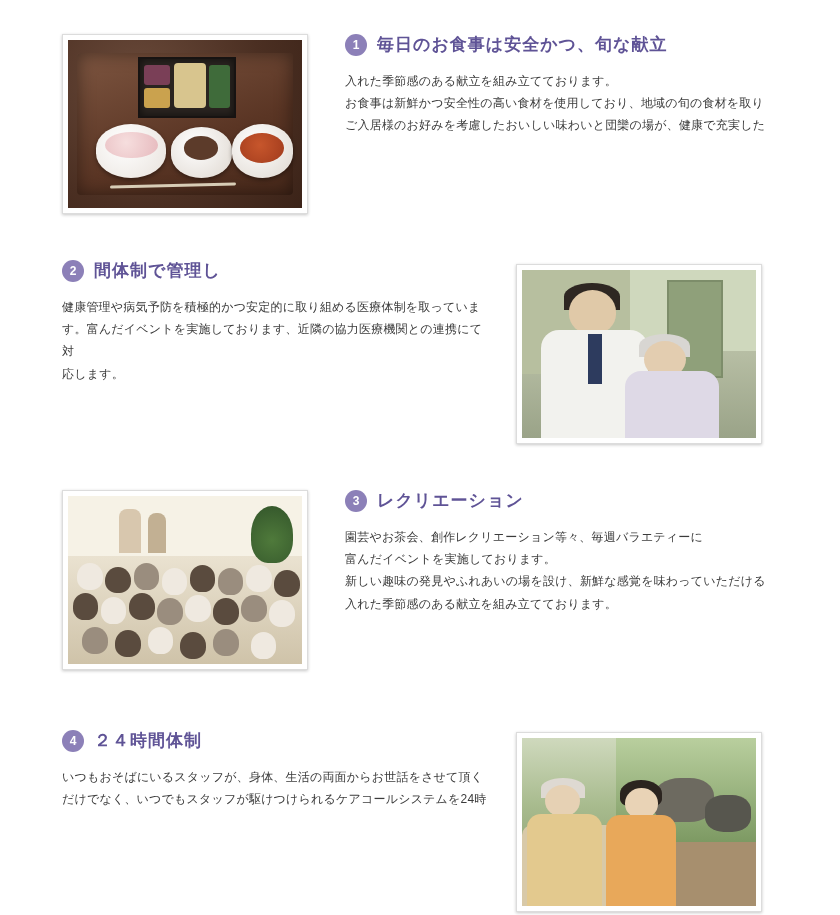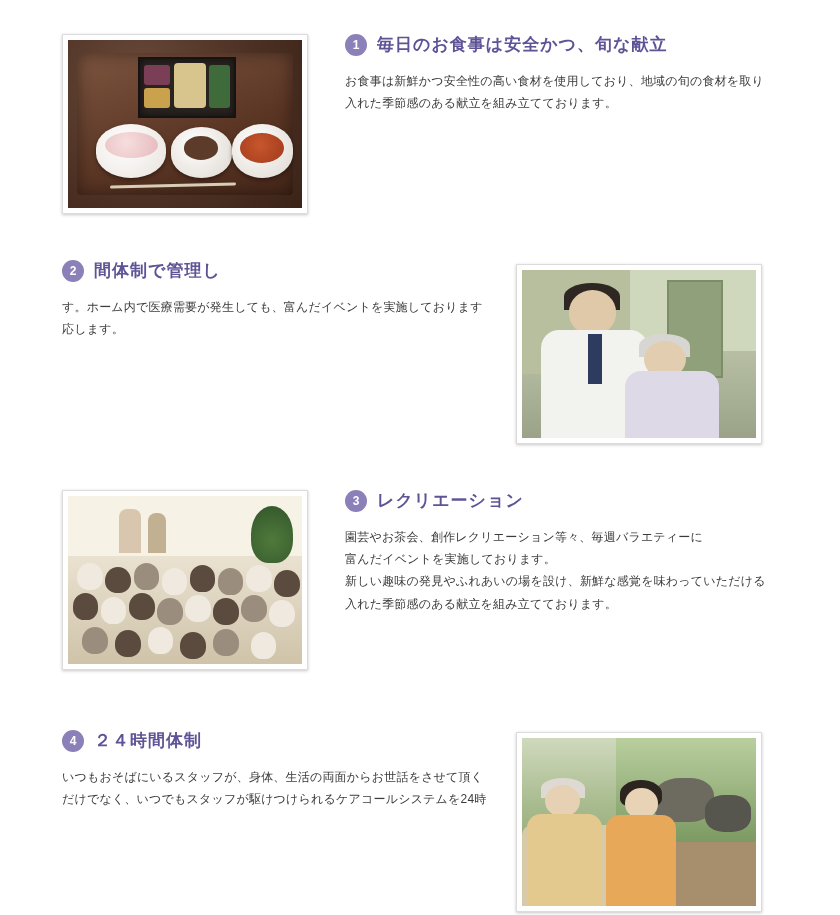--- a/index.html
+++ b/index.html
@@ -232,35 +232,37 @@
         </div>
       </div>
     </div>
 
     <div class="textcol textcol-right">
       <div class="head">
         <span class="num">1</span>
         <span class="title">毎日のお食事は安全かつ、旬な献立</span>
       </div>
       <div class="body">
+        <p>入れた季節感のある献立を組み立てております。</p>
         <p>お食事は新鮮かつ安全性の高い食材を使用しており、地域の旬の食材を取り</p>
-        <p>入れた季節感のある献立を組み立てております。</p>
+        <p>ご入居様のお好みを考慮したおいしい味わいと団欒の場が、健康で充実した</p>
       </div>
     </div>
   </div>
 
   <div class="section sec2">
 
     <div class="textcol textcol-left">
       <div class="head">
         <span class="num">2</span>
         <span class="title">間体制で管理し</span>
       </div>
       <div class="body">
-        <p>す。ホーム内で医療需要が発生しても、富んだイベントを実施しております</p>
+        <p>健康管理や病気予防を積極的かつ安定的に取り組める医療体制を取っていま</p>
+        <p>す。富んだイベントを実施しております、近隣の協力医療機関との連携にて対</p>
         <p>応します。</p>
       </div>
     </div>
 
     <div class="photo photo-right">
       <div class="inner">
         <div class="art-care">
           <div class="wallA"></div>
             <div class="wallB"></div>
             <div class="door"></div>

